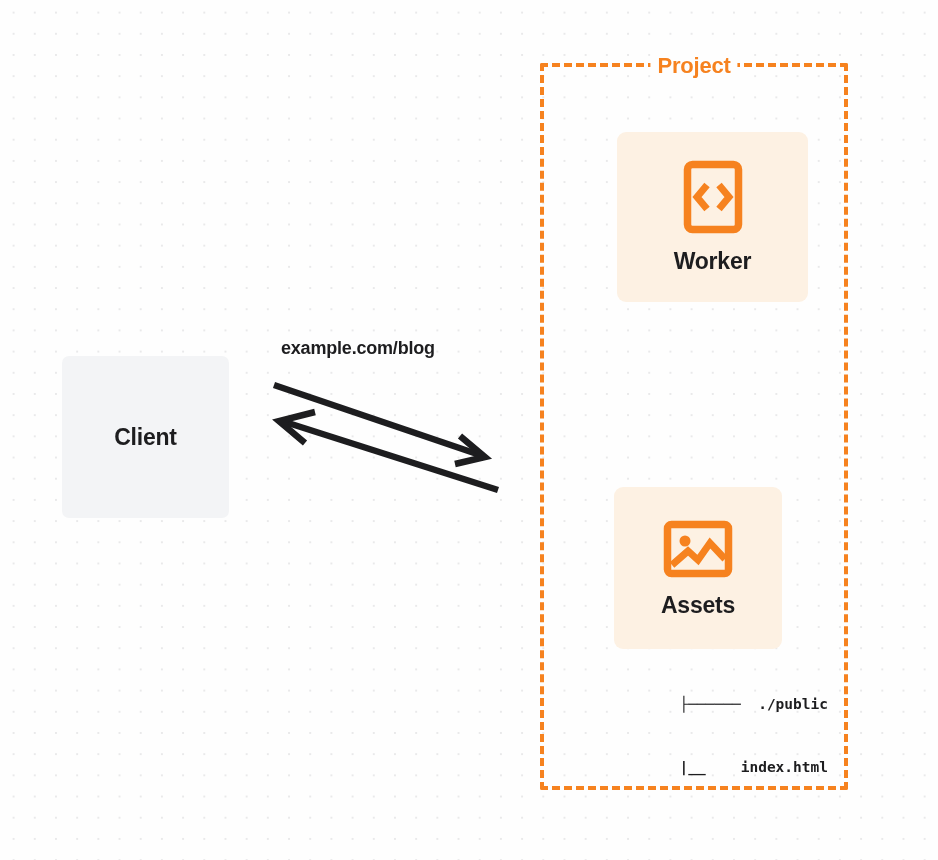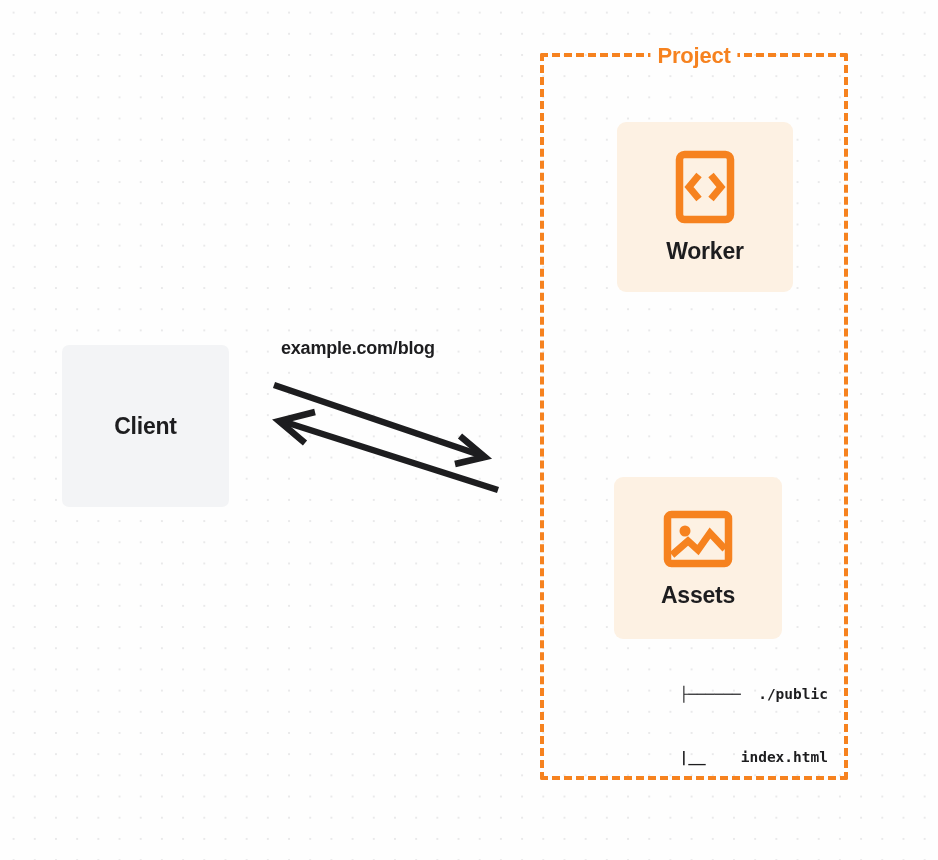--- a/index.html
+++ b/index.html
@@ -24,21 +24,21 @@
     background-color: #fefefe;
     background-image: radial-gradient(circle, #e9e9ea 1.25px, transparent 1.35px);
     background-size: 21.2px 21.2px;
     background-position: 3px 2px;
   }
 
   
   #client-node {
     position: absolute;
     left: 62px;
-    top: 345px;
+    top: 356px;
     width: 167px;
     height: 162px;
     background: #f3f4f6;
     border-radius: 7px;
     display: flex;
     align-items: center;
     justify-content: center;
   }
   #client-label {
     font-size: 23px;
@@ -63,21 +63,21 @@
     font-weight: bold;
     color: #1d1d1f;
     letter-spacing: -0.2px;
     white-space: nowrap;
   }
 
   
   #project-frame {
     position: absolute;
     left: 540px;
-    top: 53px;
+    top: 63px;
     width: 308px;
     height: 727px;
     border: 4px dashed #f6821f;
     border-radius: 2px;
   }
   #project-title {
     position: absolute;
     left: 50%;
     top: -14px;
     transform: translateX(-50%);
@@ -95,21 +95,21 @@
     position: absolute;
     background: #fdf1e3;
     border-radius: 9px;
     display: flex;
     flex-direction: column;
     align-items: center;
   }
   #worker-card {
     left: 73px;
     top: 65px;
-    width: 176px;
+    width: 191px;
     height: 170px;
     justify-content: center;
     gap: 14px;
   }
   #assets-card {
     left: 70px;
     top: 420px;
     width: 168px;
     height: 162px;
     justify-content: center;

